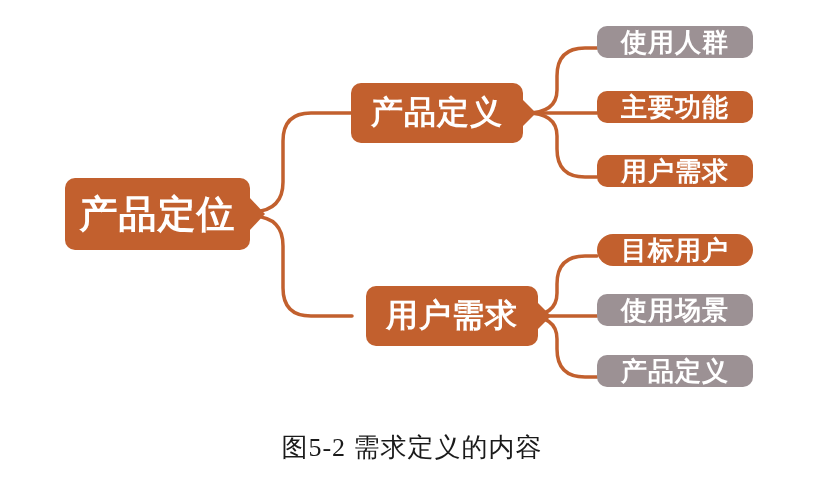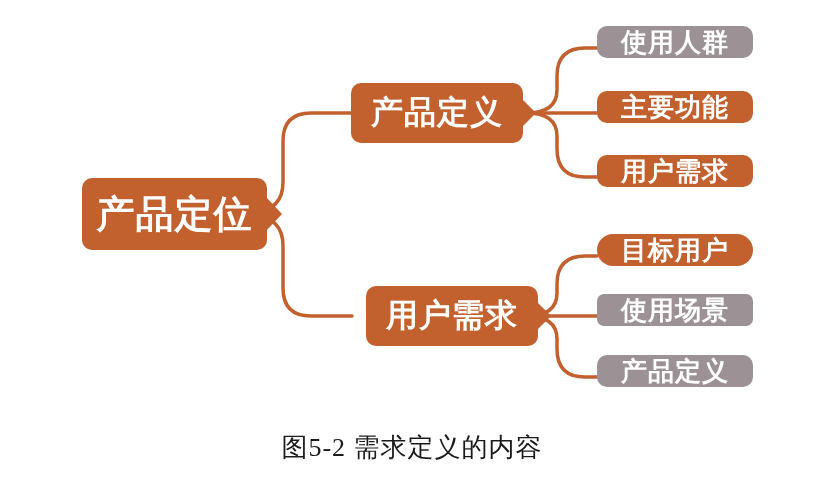--- a/index.html
+++ b/index.html
@@ -22,30 +22,30 @@
   .node{
     position:absolute;z-index:2;
     display:flex;align-items:center;justify-content:center;
     color:var(--text-on-node);font-weight:bold;
     border-radius:10px;
     box-sizing:border-box;
     letter-spacing:1px;
   }
   .variant-orange{background:var(--accent-orange);font-family:Liberation Mono, monospace;}
   .variant-gray{background:var(--neutral-gray);}
-  .node-root{left:65px;top:178px;width:185px;height:72px;font-size:38px;margin-left:17px;}
+  .node-root{left:65px;top:178px;width:185px;height:72px;font-size:38px;}
   .node-branch{width:172px;height:60px;font-size:32px;}
   .node-branch-1{left:351px;top:83px;}
   .node-branch-2{left:366px;top:286px;}
   .node-leaf{left:597px;width:156px;height:32px;font-size:26px;}
   .node-leaf-1{top:26px;}
   .node-leaf-2{top:91px;}
   .node-leaf-3{top:155px;}
   .node-leaf-4{top:234px;border-radius:21px;}
-  .node-leaf-5{top:294px;border-radius:7px;}
+  .node-leaf-5{top:294px;}
   .node-leaf-6{top:355px;}
   .tip{
     position:absolute;right:-13px;top:50%;transform:translateY(-50%);
     width:0;height:0;
     border-left:14px solid var(--accent-orange);
     border-top:14px solid transparent;
     border-bottom:14px solid transparent;
   }
   .node-root .tip{
     right:-15px;

